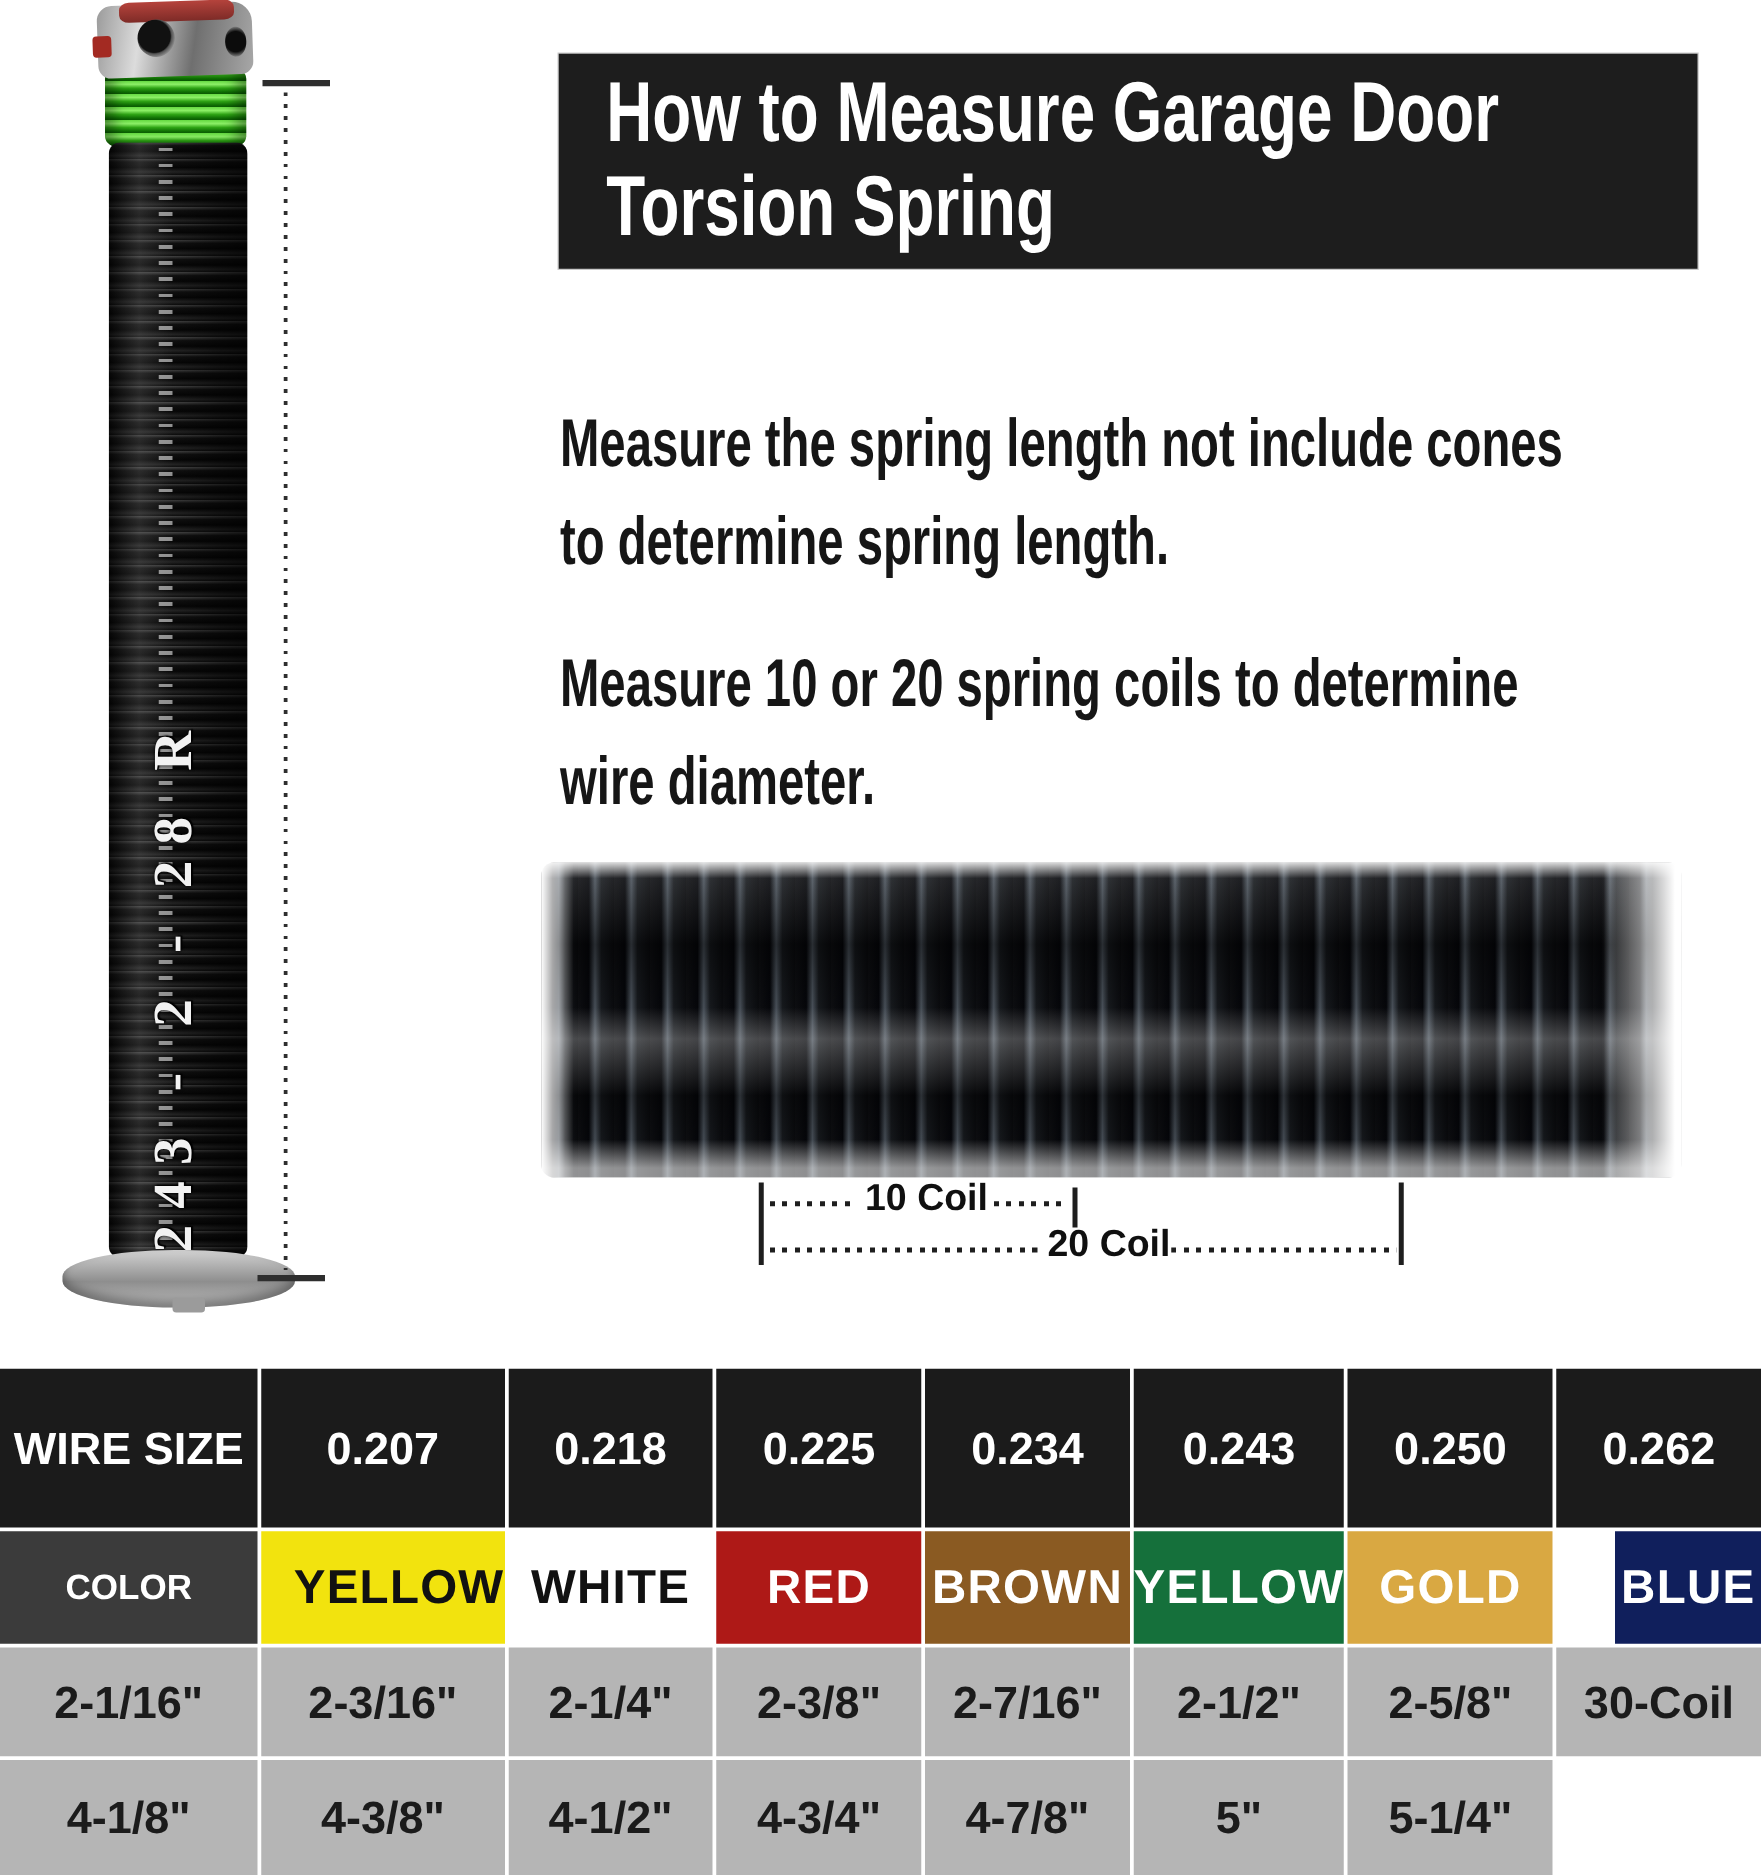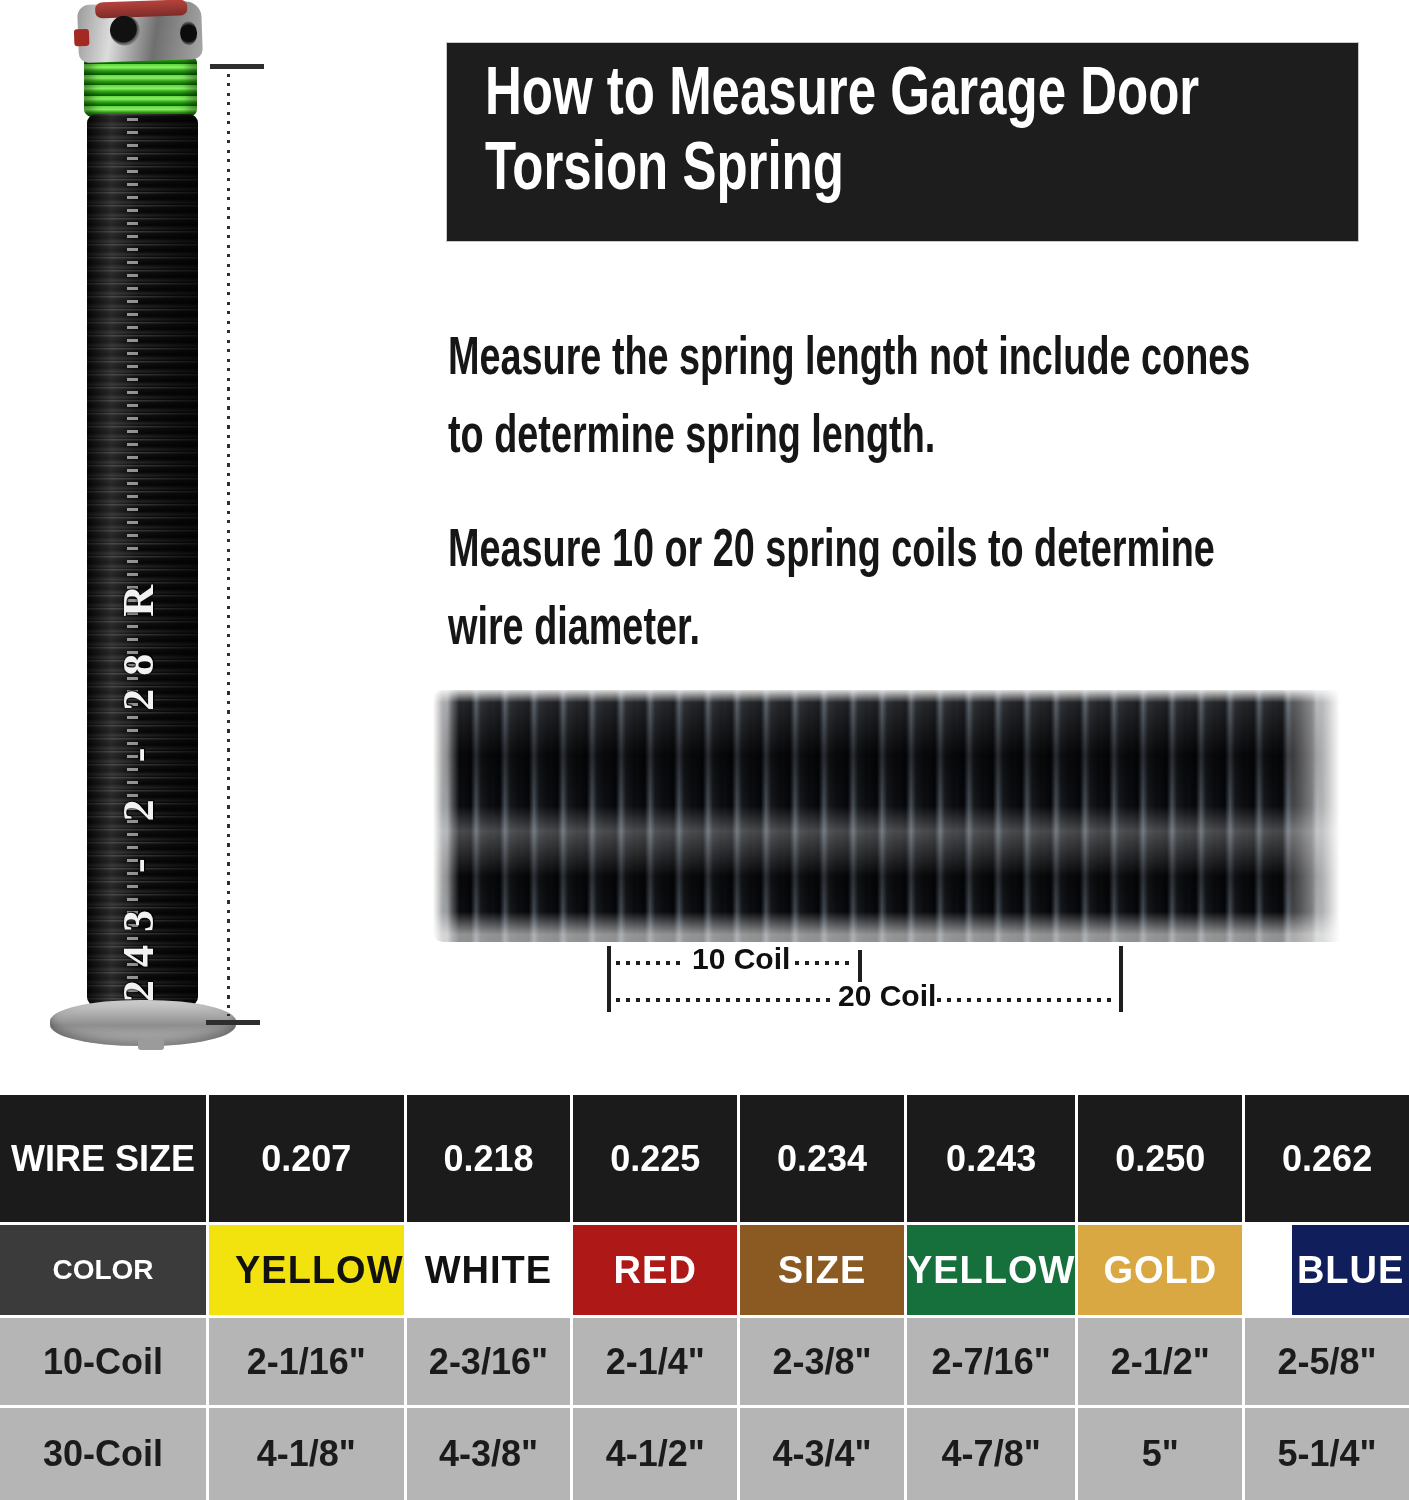--- a/index.html
+++ b/index.html
@@ -37,21 +37,21 @@
     border-radius:48%/46%;box-shadow:inset 0 -5px 8px rgba(0,0,0,.35);}
   .spring-flange-notch{position:absolute;left:88px;top:38px;width:26px;height:12px;
     background:#9b9b9b;border-radius:3px;}
 
   
   .dim-tick-h{position:absolute;height:5px;background:#2e2e2e;}
   .dim-dots-v{position:absolute;left:227px;top:74px;width:3px;height:942px;
     background:repeating-linear-gradient(180deg,#2e2e2e 0 3px,transparent 3px 9.5px);}
 
   
-  .banner{position:absolute;left:447px;top:43px;width:911px;height:198px;background:#1d1d1d;
+  .banner{position:absolute;left:447px;top:43px;width:911px;height:172px;background:#1d1d1d;
     box-shadow:0 0 0 1px #c9c9c9;}
   .banner-inner{padding:10px 0 0 38px;}
   .banner-line{color:#ffffff;font-weight:800;font-size:68px;line-height:75px;white-space:nowrap;
     transform:scaleX(.75);transform-origin:0 50%;letter-spacing:0px;}
 
   
   .para{position:absolute;left:448px;color:#161616;font-weight:800;font-size:54px;line-height:78px;}
   .para .line{white-space:nowrap;transform:scaleX(.70);transform-origin:0 50%;}
   .para1{top:316px;}
   .para2{top:508px;}
@@ -151,26 +151,25 @@
     <div class="cell r-wire">0.225</div>
     <div class="cell r-wire">0.234</div>
     <div class="cell r-wire">0.243</div>
     <div class="cell r-wire">0.250</div>
     <div class="cell r-wire">0.262</div>
 
     <div class="cell r-colorhead">COLOR</div>
     <div class="cell r-swatch" style="background: rgb(242, 227, 14); color: rgb(17, 17, 17); padding-left: 26px;">YELLOW</div>
     <div class="cell r-swatch" style="background: rgb(255, 255, 255); color: rgb(17, 17, 17);">WHITE</div>
     <div class="cell r-swatch" style="background: rgb(174, 25, 23); color: rgb(255, 255, 255);">RED</div>
-    <div class="cell r-swatch" style="background: rgb(138, 90, 34); color: rgb(255, 255, 255);">SIZE</div>
+    <div class="cell r-swatch" style="background: rgb(138, 90, 34); color: rgb(255, 255, 255);">BROWN</div>
     <div class="cell r-swatch" style="background: rgb(21, 112, 59); color: rgb(255, 255, 255);">YELLOW</div>
     <div class="cell r-swatch" style="background: rgb(217, 168, 66); color: rgb(255, 255, 255);">GOLD</div>
     <div class="cell r-swatch" style="background: rgb(16, 31, 92); color: rgb(255, 255, 255); margin-left: 47px;">BLUE</div>
 
-    <div class="cell r-gray">10-Coil</div>
     <div class="cell r-gray">2-1/16"</div>
     <div class="cell r-gray">2-3/16"</div>
     <div class="cell r-gray">2-1/4"</div>
     <div class="cell r-gray">2-3/8"</div>
     <div class="cell r-gray">2-7/16"</div>
     <div class="cell r-gray">2-1/2"</div>
     <div class="cell r-gray">2-5/8"</div>
 
     <div class="cell r-gray">30-Coil</div>
     <div class="cell r-gray">4-1/8"</div>

